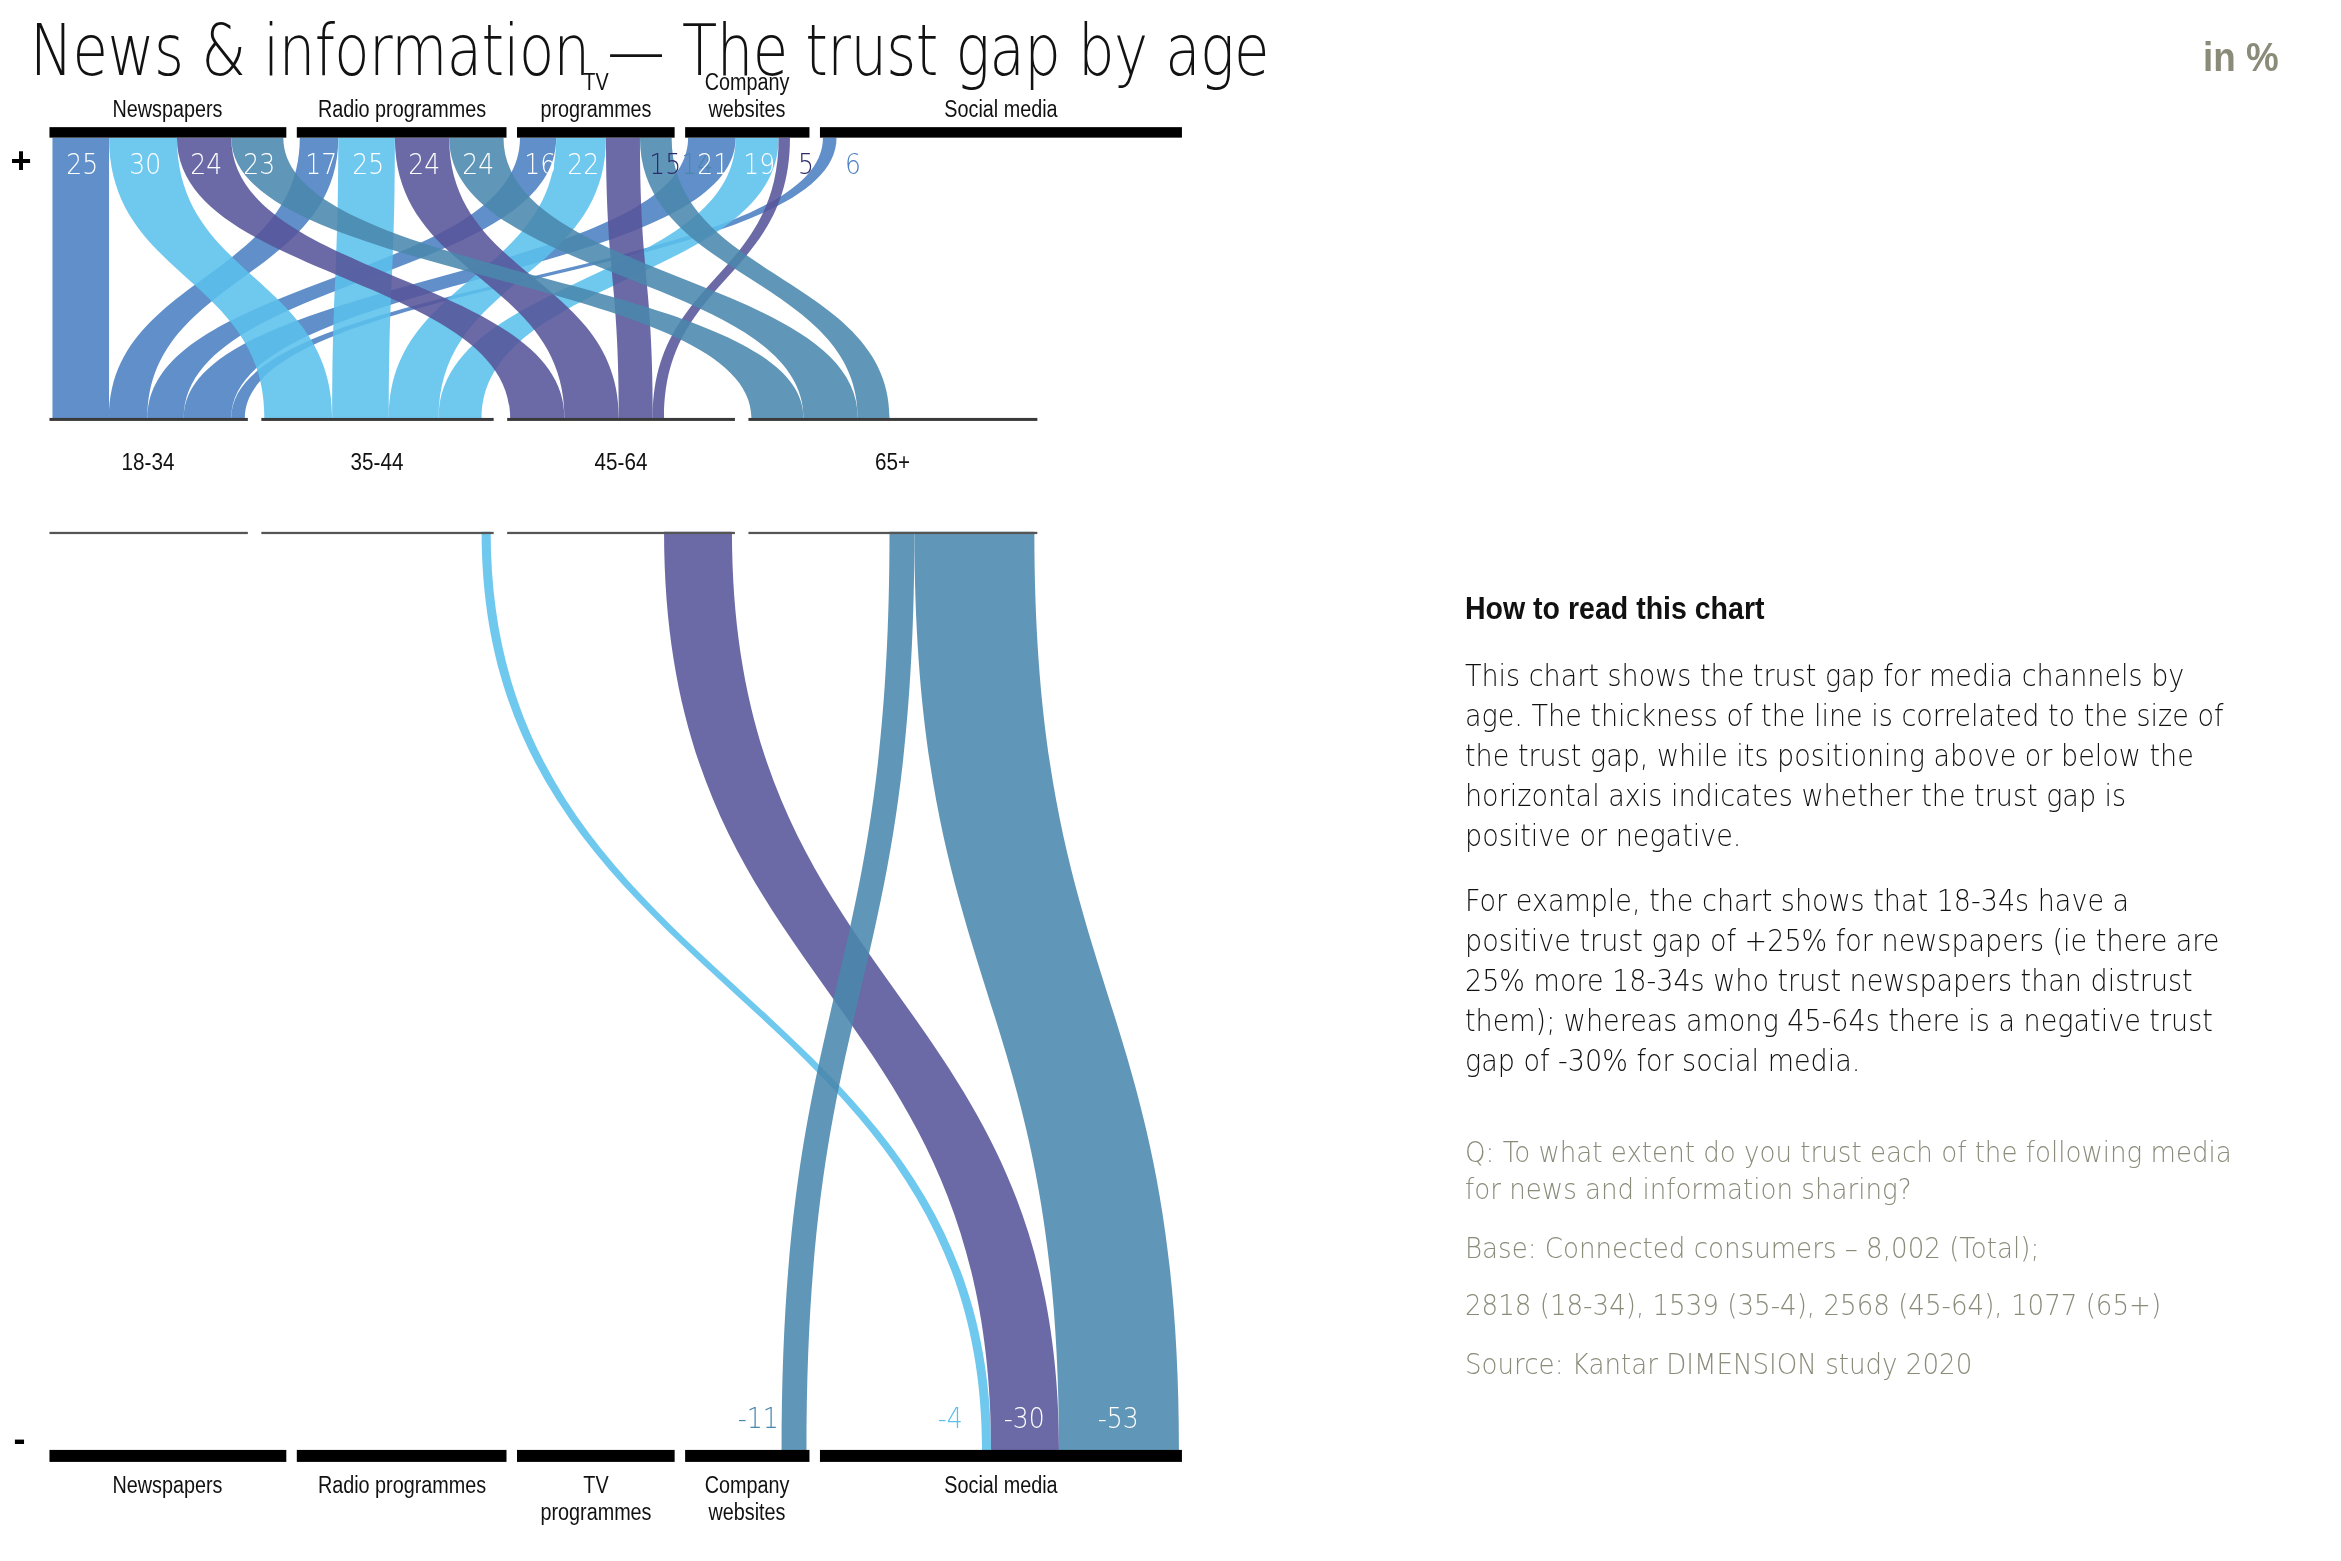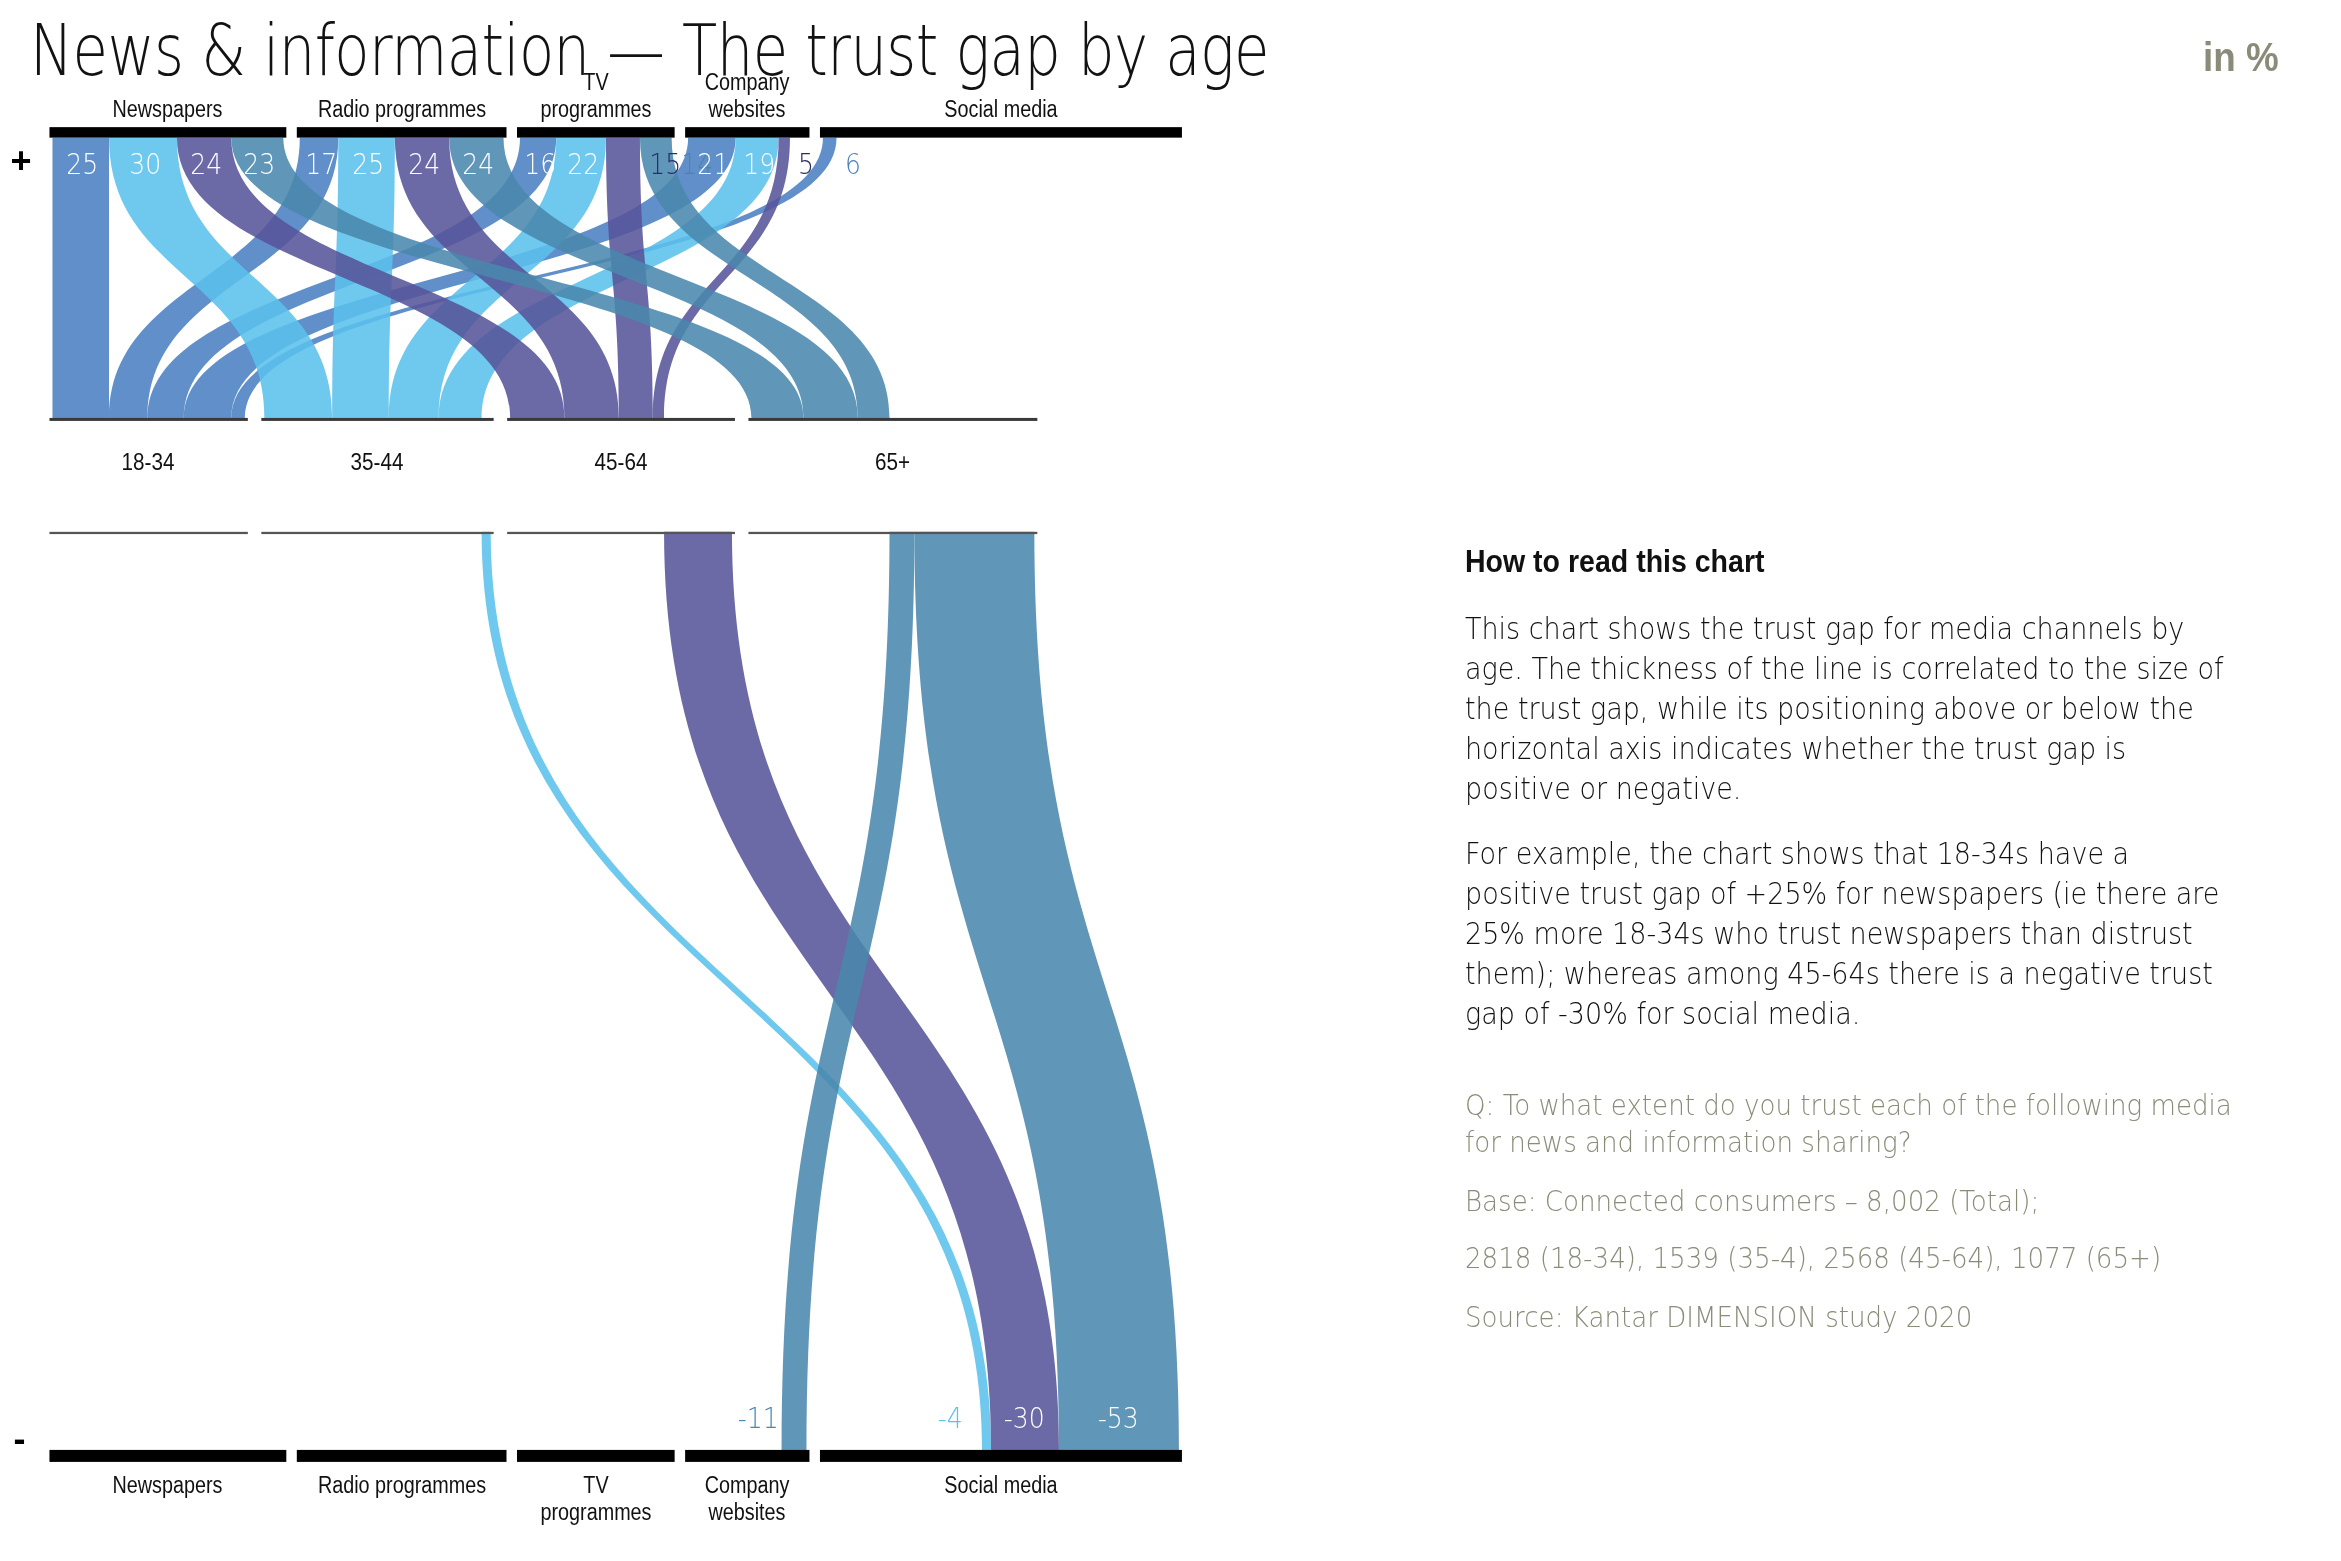--- a/index.html
+++ b/index.html
@@ -38,21 +38,21 @@
     transform:scaleX(0.88);white-space:nowrap;
     font-family:"DejaVu Sans", sans-serif;font-weight:300;
   }
   .age-label{
     position:absolute;text-align:center;
     font-size:24px;line-height:25.5px;color:#111;
     transform:scaleX(0.86);white-space:nowrap;
   }
 
   
-  #side-panel{position:absolute;left:1465px;top:544px;width:854px;}
+  #side-panel{position:absolute;left:1465px;top:591px;width:854px;}
   #side-heading{
     font-size:31px;font-weight:700;color:#111;margin:0 0 28.5px 0;
     transform:scaleX(0.92);transform-origin:left;white-space:nowrap;
   }
   #side-panel p{
     margin:0 0 25.5px 0;font-size:30px;line-height:40px;color:#111;
     font-family:"DejaVu Sans", sans-serif;font-weight:300;
     transform:scaleX(0.90);transform-origin:left top;
   }
   #side-panel p.muted{color:#8b8b7a;font-size:29px;line-height:37px;margin-bottom:22.5px;}

